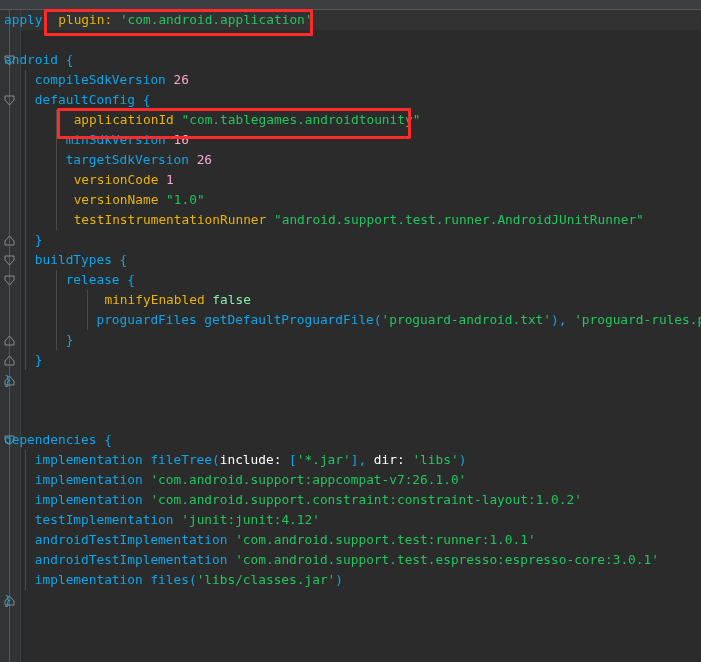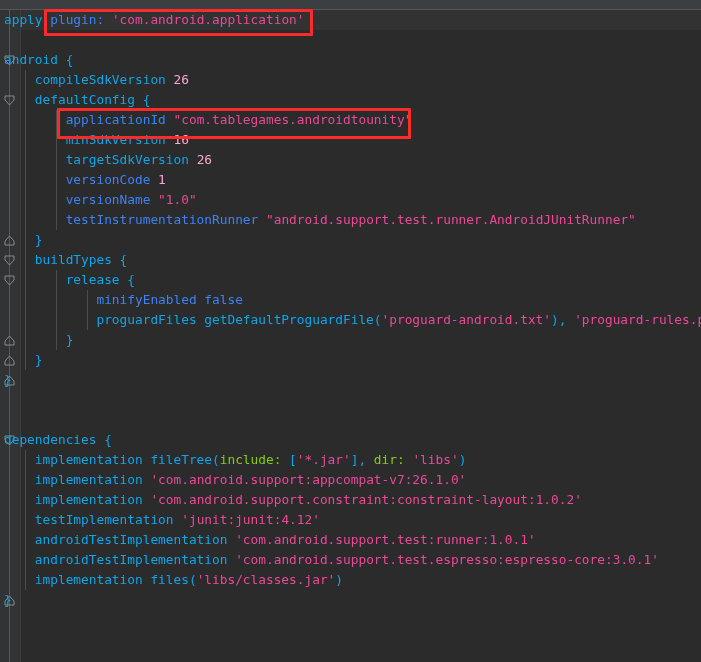--- a/index.html
+++ b/index.html
@@ -67,25 +67,25 @@
     color: #a9b7c6;
   }
   .ln {
     display: block;
     height: 20px;
     padding-left: 4px;
     white-space: pre;
   }
   
   .t-def   { color: #0ea5e9; }
-  .t-kw    { color: #3b82f6; }
+  .t-kw    { color: #eab308; margin-left: 8px; }
   .t-num   { color: #f9a8d4; }
-  .t-str   { color: #ec4899; }
-  .t-named { color: #84cc16; }
-  .t-orange{ color: #3b82f6; }
+  .t-str   { color: #22c55e; }
+  .t-named { color: #ffffff; }
+  .t-orange{ color: #86efac; }
   
   .indent-guide {
     position: absolute;
     width: 1px;
     background: #4b4b4b;
   }
   
   .fold {
     position: absolute;
     left: 3px;

